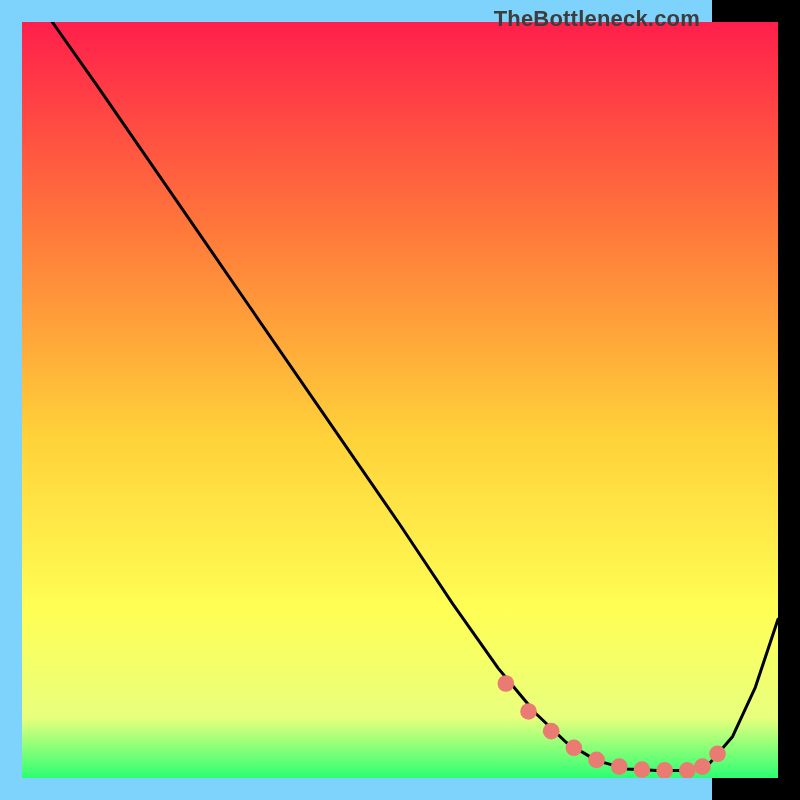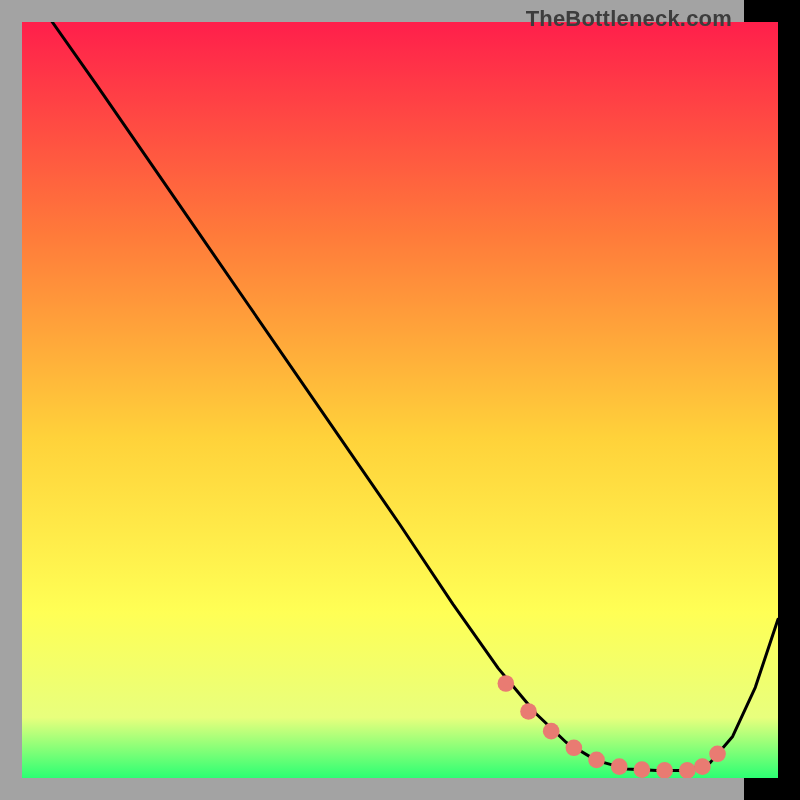--- a/index.html
+++ b/index.html
@@ -8,22 +8,21 @@
     width: 800px;
     height: 800px;
     background: #000;
     font-family: Arial, Helvetica, sans-serif;
     overflow: hidden;
   }
   .frame {
     position: relative;
     width: 712px;
     height: 800px;
-    background: #a3a3a3;
-    padding-left: 32px;
+    background: #7dd3fc;
   }
   .watermark {
     position: absolute;
     top: 6px;
     right: 12px;
     color: #3d3d3d;
     font-size: 22px;
     font-weight: 600;
     letter-spacing: 0.2px;
     z-index: 5;

